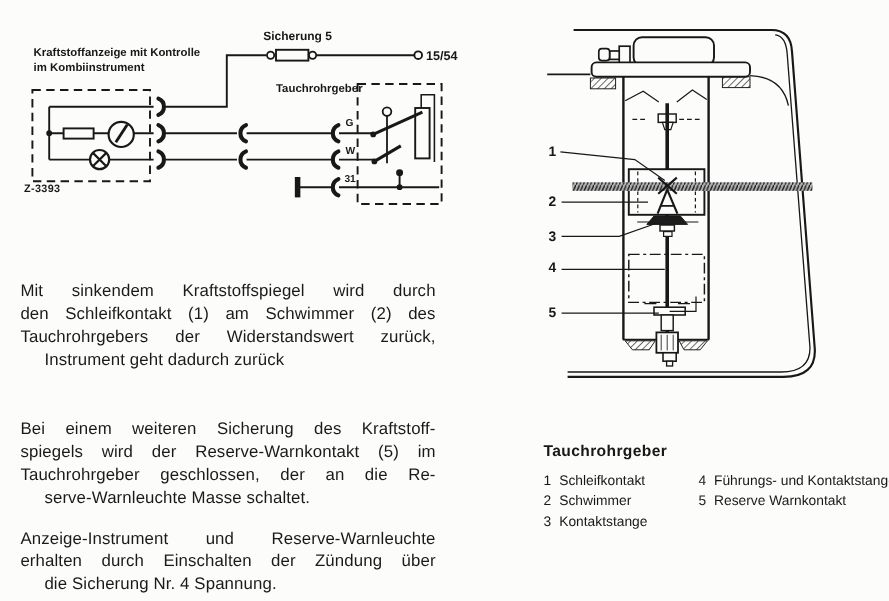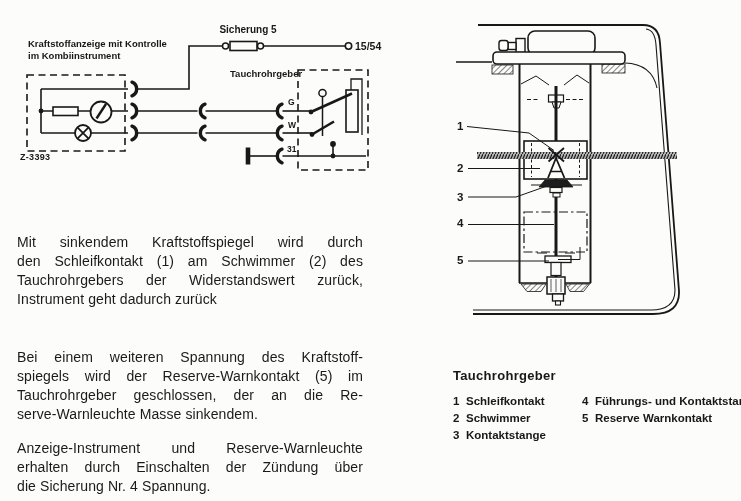--- a/index.html
+++ b/index.html
@@ -3,23 +3,23 @@
 <meta charset="utf-8">
 <style>
   html,body{margin:0;padding:0;background:#e8e8e8;}
   .page{position:relative;width:741px;height:501px;background:#fcfcfb;overflow:hidden;
         font-family:"Liberation Sans",sans-serif;color:#181818;}
   svg{position:absolute;}
   svg text{font-family:"Liberation Sans",sans-serif;font-weight:700;fill:#181818;}
   .para{position:absolute;left:17px;width:346px;font-weight:400;font-size:14px;
         line-height:19px;letter-spacing:.1px;color:#1a1a1a;}
   .tline{text-align:justify;text-align-last:justify;}
-  .tline.last{text-align-last:left;}
+  .tline.last{text-align-last:left;margin-left:20px;}
   .legend-title{position:absolute;left:453px;top:368px;font-size:13px;font-weight:700;letter-spacing:.3px;}
-  .legend-col{position:absolute;top:393px;font-size:11.5px;font-weight:700;line-height:17px;}
+  .legend-col{position:absolute;top:393px;font-size:11.5px;font-weight:400;line-height:17px;}
   .legend-col.c1{left:453px;}
   .legend-col.c2{left:582px;}
   .legend-row{white-space:nowrap;}
   .legend-row .ln{display:inline-block;width:13px;}
 </style>
 </head>
 <body>
 
 <div class="page">
 
@@ -225,24 +225,24 @@
   </svg>
 
   <div class="para" style="top:233px">
     <div class="tline">Mit sinkendem Kraftstoffspiegel wird durch</div>
     <div class="tline">den Schleifkontakt (1) am Schwimmer (2) des</div>
     <div class="tline">Tauchrohrgebers der Widerstandswert zurück,</div>
     <div class="tline last">Instrument geht dadurch zurück</div>
   </div>
 
   <div class="para" style="top:348px">
-    <div class="tline">Bei einem weiteren Spannung des Kraftstoff-</div>
+    <div class="tline">Bei einem weiteren Sicherung des Kraftstoff-</div>
     <div class="tline">spiegels wird der Reserve-Warnkontakt (5) im</div>
     <div class="tline">Tauchrohrgeber geschlossen, der an die Re-</div>
-    <div class="tline last">serve-Warnleuchte Masse sinkendem.</div>
+    <div class="tline last">serve-Warnleuchte Masse schaltet.</div>
   </div>
 
   <div class="para" style="top:439px">
     <div class="tline">Anzeige-Instrument und Reserve-Warnleuchte</div>
     <div class="tline">erhalten durch Einschalten der Zündung über</div>
     <div class="tline last">die Sicherung Nr. 4 Spannung.</div>
   </div>
 
   <div class="legend-title">Tauchrohrgeber</div>
 

